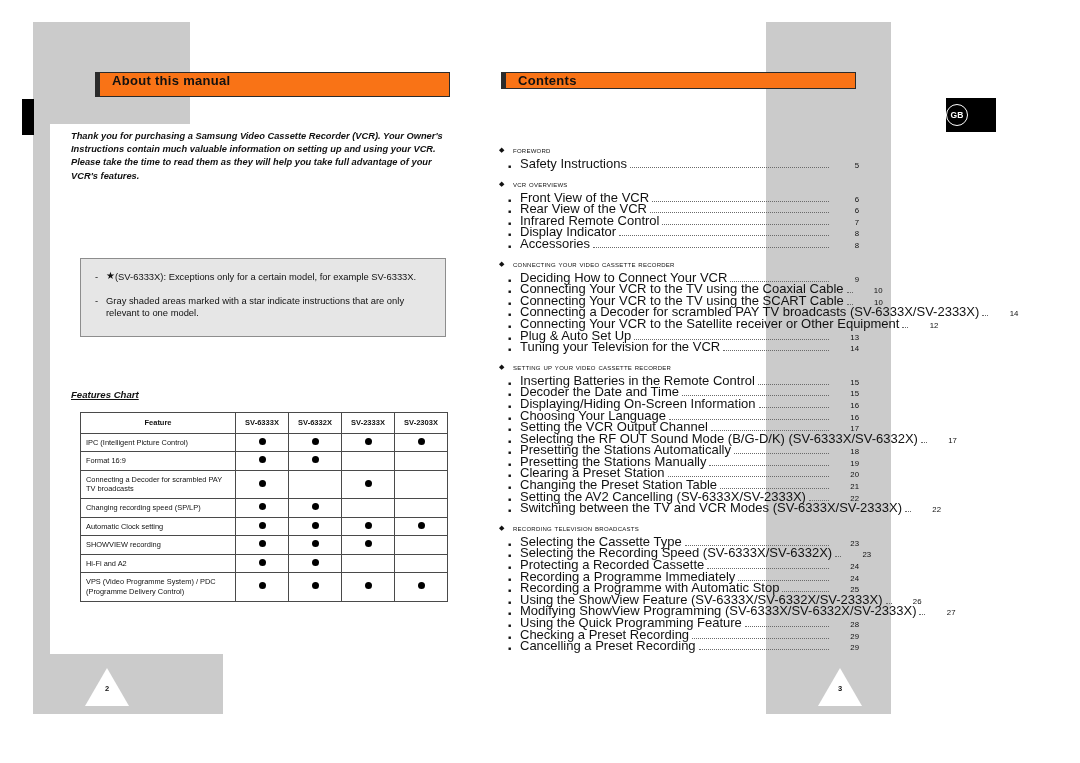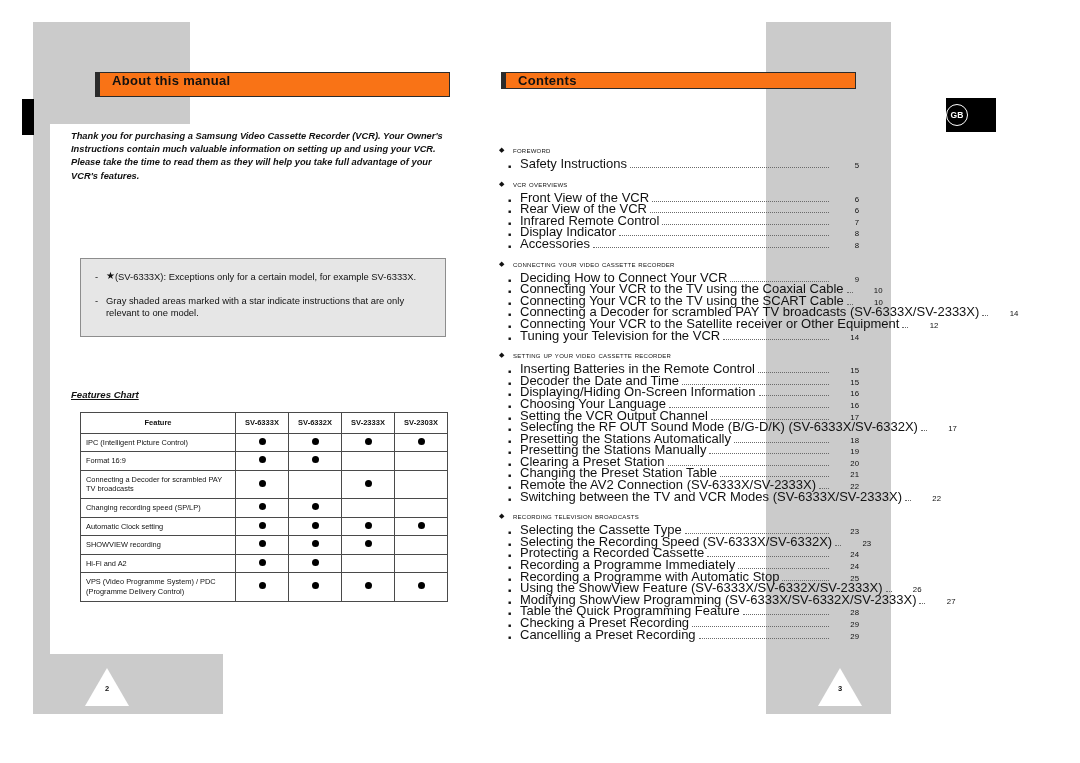--- a/index.html
+++ b/index.html
@@ -291,20 +291,26 @@
         <span class="pg">14</span>
       </div>
       <div class="toc-item">
         <span class="sq">■</span>
         <span class="nm">Connecting Your VCR to the Satellite receiver or Other Equipment</span>
         <span class="dots"></span>
         <span class="pg">12</span>
       </div>
       <div class="toc-item">
         <span class="sq">■</span>
+        <span class="nm">Plug &amp; Auto Set Up</span>
+        <span class="dots"></span>
+        <span class="pg">13</span>
+      </div>
+      <div class="toc-item">
+        <span class="sq">■</span>
         <span class="nm">Tuning your Television for the VCR</span>
         <span class="dots"></span>
         <span class="pg">14</span>
       </div>
       <div class="sec-gap"></div>
       <div class="toc-sec">
         <span class="dia">◆</span>
         <span class="sec-t">Setting Up Your Video Cassette Recorder</span>
       </div>
       <div class="toc-item">
@@ -362,21 +368,21 @@
         <span class="pg">20</span>
       </div>
       <div class="toc-item">
         <span class="sq">■</span>
         <span class="nm">Changing the Preset Station Table</span>
         <span class="dots"></span>
         <span class="pg">21</span>
       </div>
       <div class="toc-item">
         <span class="sq">■</span>
-        <span class="nm">Remote the AV2 Connection (SV-6333X/SV-2333X)</span>
+        <span class="nm">Setting the AV2 Cancelling (SV-6333X/SV-2333X)</span>
         <span class="dots"></span>
         <span class="pg">22</span>
       </div>
       <div class="toc-item">
         <span class="sq">■</span>
         <span class="nm">Switching between the TV and VCR Modes (SV-6333X/SV-2333X)</span>
         <span class="dots"></span>
         <span class="pg">22</span>
       </div>
       <div class="sec-gap"></div>
@@ -421,21 +427,21 @@
         <span class="pg">26</span>
       </div>
       <div class="toc-item">
         <span class="sq">■</span>
         <span class="nm">Modifying ShowView Programming (SV-6333X/SV-6332X/SV-2333X)</span>
         <span class="dots"></span>
         <span class="pg">27</span>
       </div>
       <div class="toc-item">
         <span class="sq">■</span>
-        <span class="nm">Table the Quick Programming Feature</span>
+        <span class="nm">Using the Quick Programming Feature</span>
         <span class="dots"></span>
         <span class="pg">28</span>
       </div>
       <div class="toc-item">
         <span class="sq">■</span>
         <span class="nm">Checking a Preset Recording</span>
         <span class="dots"></span>
         <span class="pg">29</span>
       </div>
       <div class="toc-item">

